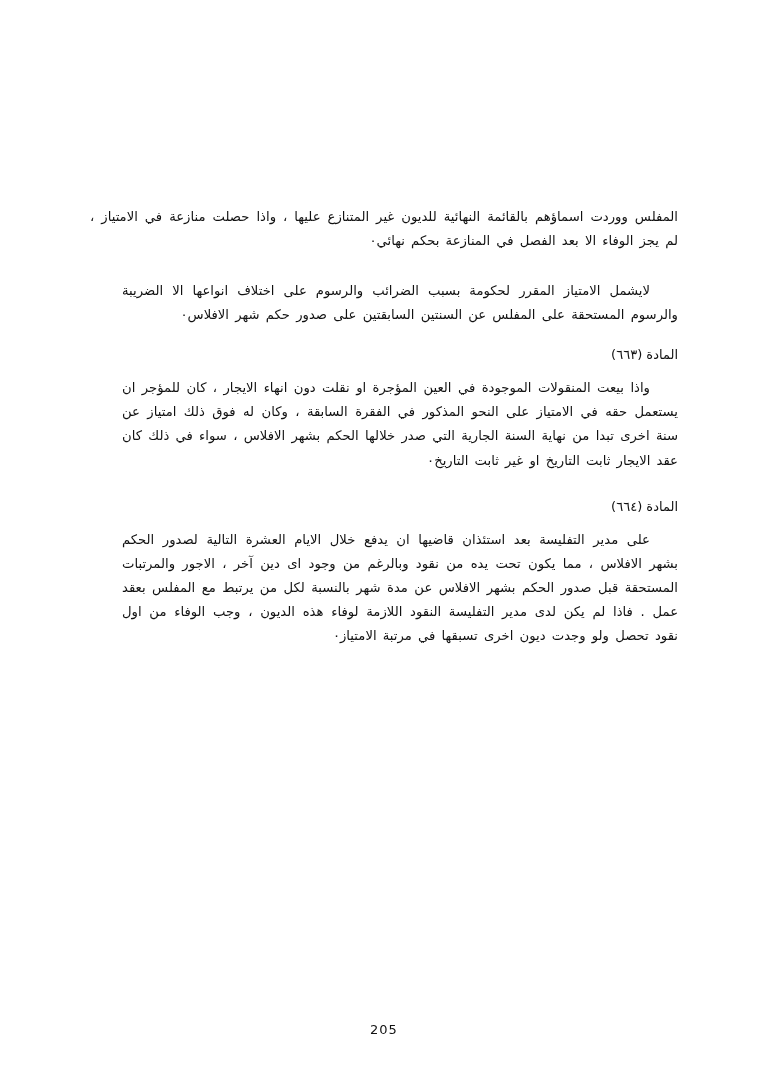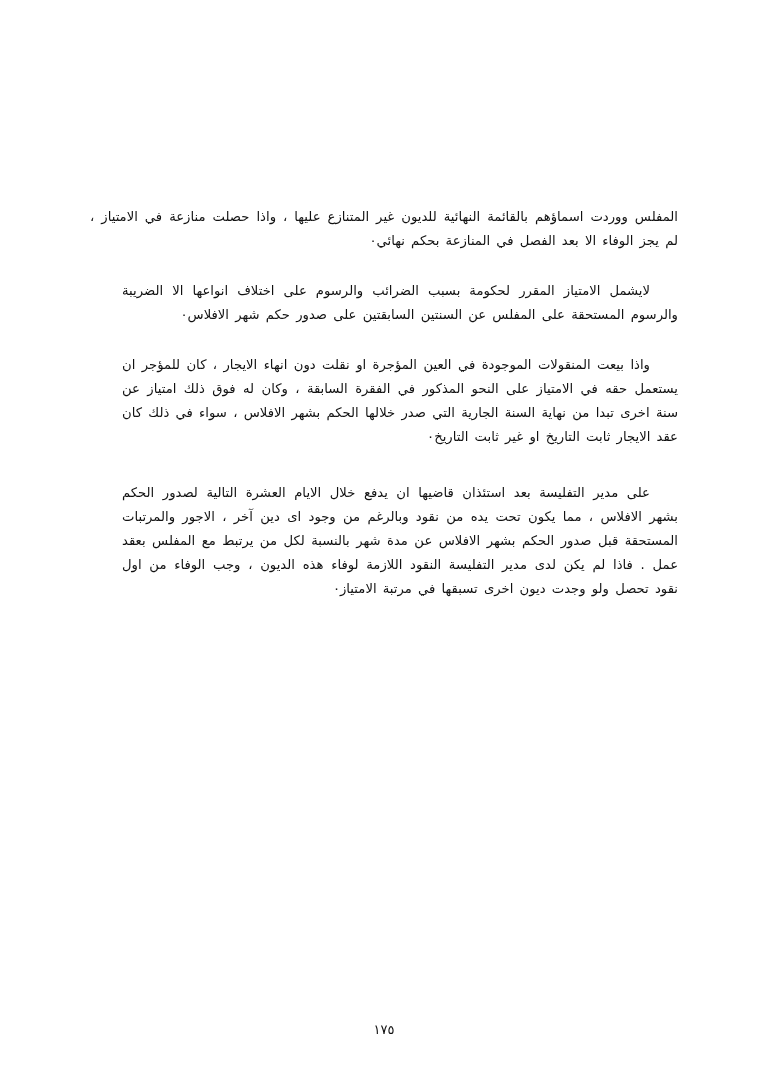--- a/index.html
+++ b/index.html
@@ -88,34 +88,40 @@
 
 
     <div class="spacer-sm"></div>
 
     <div class="block">
       <p class="para indent">لايشمل الامتياز المقرر لحكومة بسبب الضرائب والرسوم على اختلاف انواعها الا الضريبة والرسوم المستحقة على المفلس عن السنتين السابقتين على صدور حكم شهر الافلاس٠</p>
     </div>
 
     <div class="spacer-md"></div>
 
+    <div class="block">
+      <p class="article-heading">المادة (٦٦٣)</p>
+    </div>
 
     <div class="spacer-sm"></div>
 
 
     <div class="block">
       <p class="para indent">واذا بيعت المنقولات الموجودة في العين المؤجرة او نقلت دون انهاء الايجار ، كان للمؤجر ان يستعمل حقه في الامتياز على النحو المذكور في الفقرة السابقة ، وكان له فوق ذلك امتياز عن سنة اخرى تبدا من نهاية السنة الجارية التي صدر خلالها الحكم بشهر الافلاس ، سواء في ذلك كان عقد الايجار ثابت التاريخ او غير ثابت التاريخ٠</p>
     </div>
 
     <div class="spacer-lg"></div>
 
+    <div class="block">
+      <p class="article-heading">المادة (٦٦٤)</p>
+    </div>
 
     <div class="spacer-sm"></div>
 
     <div class="block">
       <p class="para indent">على مدير التفليسة بعد استئذان قاضيها ان يدفع خلال الايام العشرة التالية لصدور الحكم بشهر الافلاس ، مما يكون تحت يده من نقود وبالرغم من وجود اى دين آخر ، الاجور والمرتبات المستحقة قبل صدور الحكم بشهر الافلاس عن مدة شهر بالنسبة لكل من يرتبط مع المفلس بعقد عمل . فاذا لم يكن لدى مدير التفليسة النقود اللازمة لوفاء هذه الديون ، وجب الوفاء من اول نقود تحصل ولو وجدت ديون اخرى تسبقها في مرتبة الامتياز٠</p>
     </div>
 
 
   </div>
 
-  <div class="page-number">١٧٥</div>
+  <div class="page-number">205</div>
 </div>
 
 </body></html>

